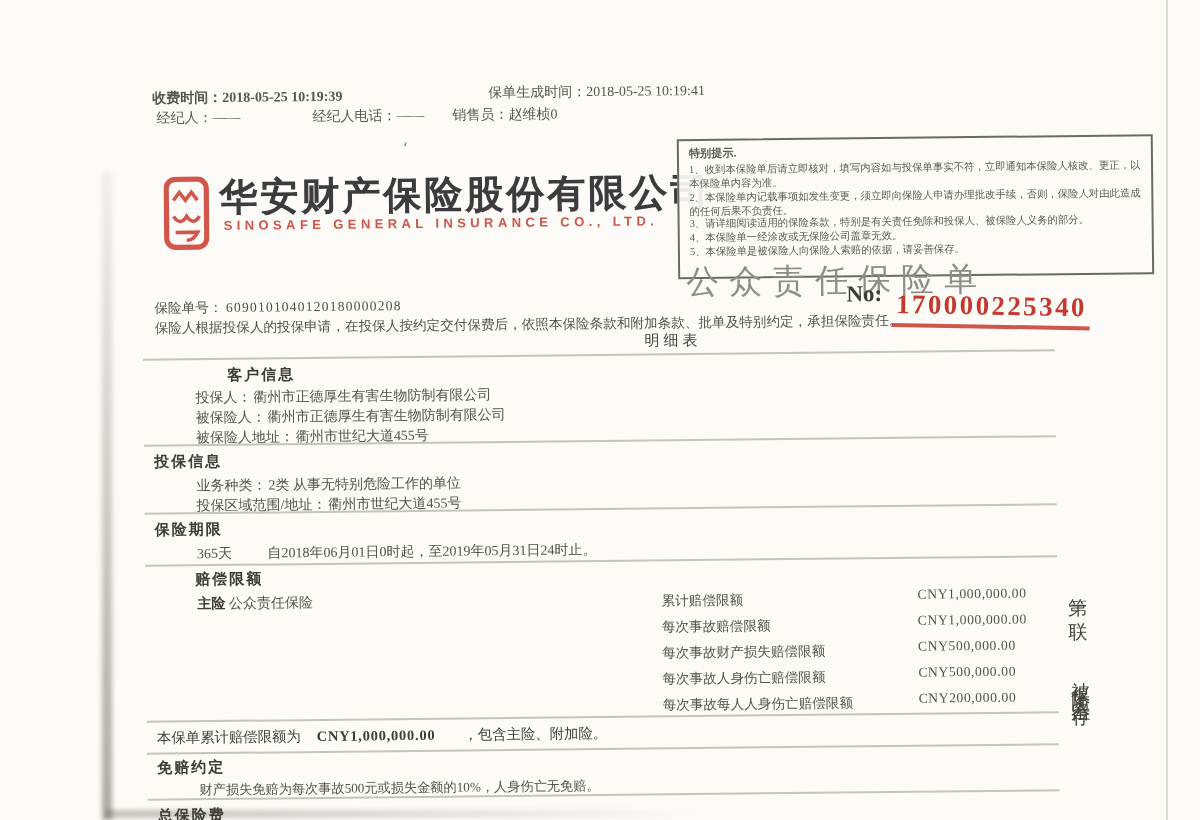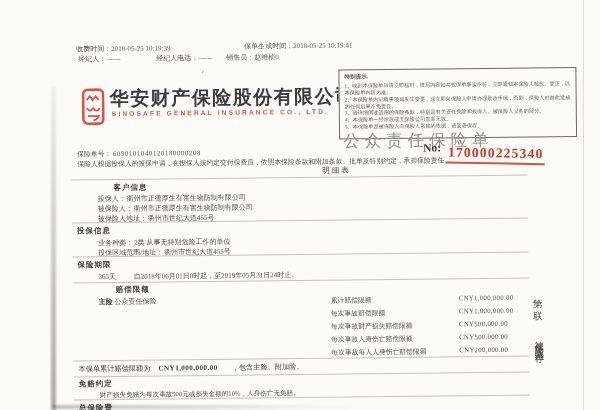--- a/index.html
+++ b/index.html
@@ -73,21 +73,21 @@
   .edge-right{
     right:16px;top:0;bottom:0;width:1px;background:rgba(120,114,104,.22);
   }
   .artifact{font-size:8px;color:#8a857d;}
 </style>
 </head>
 <body>
 
 <div class="paper">
 
-  <div class="abs hdr" style="left:78px;top:42px;">
+  <div class="abs hdr" style="left:78px;top:42px;font-weight:bold;">
     <span>收费时间：</span><span>2018-05-25 10:19:39</span>
   </div>
   <div class="abs hdr" style="left:246px;top:41px;">
     <span>保单生成时间：</span><span>2018-05-25 10:19:41</span>
   </div>
 
   <div class="abs hdr" style="left:80px;top:52px;">
     <span>经纪人：</span><span>——</span>
   </div>
   <div class="abs hdr" style="left:146px;top:52px;margin-left:12px;">
@@ -158,21 +158,21 @@
   <div class="rule" style="top:254px;"></div>
 
   <div class="abs sec" style="left:77px;top:258px;">保险期限</div>
   <div class="abs row" style="left:98px;top:270px;">
     <span>365天</span>
     <span style="margin-left:16px;">自2018年06月01日0时起，至2019年05月31日24时止。</span>
   </div>
 
   <div class="rule" style="top:280px;"></div>
 
-  <div class="abs sec" style="left:95px;top:283px;padding-left:20px;">赔偿限额</div>
+  <div class="abs sec" style="left:77px;top:283px;padding-left:20px;">赔偿限额</div>
   <div class="abs row" style="left:98px;top:295px;">
     <span style="font-weight:bold;color:#403d39;">主险</span>
     <span style="margin-left:0;">公众责任保险</span>
   </div>
 
   <div class="abs limit-lbl" style="left:330px;top:296px;">累计赔偿限额</div>
   <div class="abs limit-val" style="left:458px;top:296px;">CNY1,000,000.00</div>
   <div class="abs limit-lbl" style="left:330px;top:309px;">每次事故赔偿限额</div>
   <div class="abs limit-val" style="left:458px;top:309px;">CNY1,000,000.00</div>
   <div class="abs limit-lbl" style="left:330px;top:322px;">每次事故财产损失赔偿限额</div>

